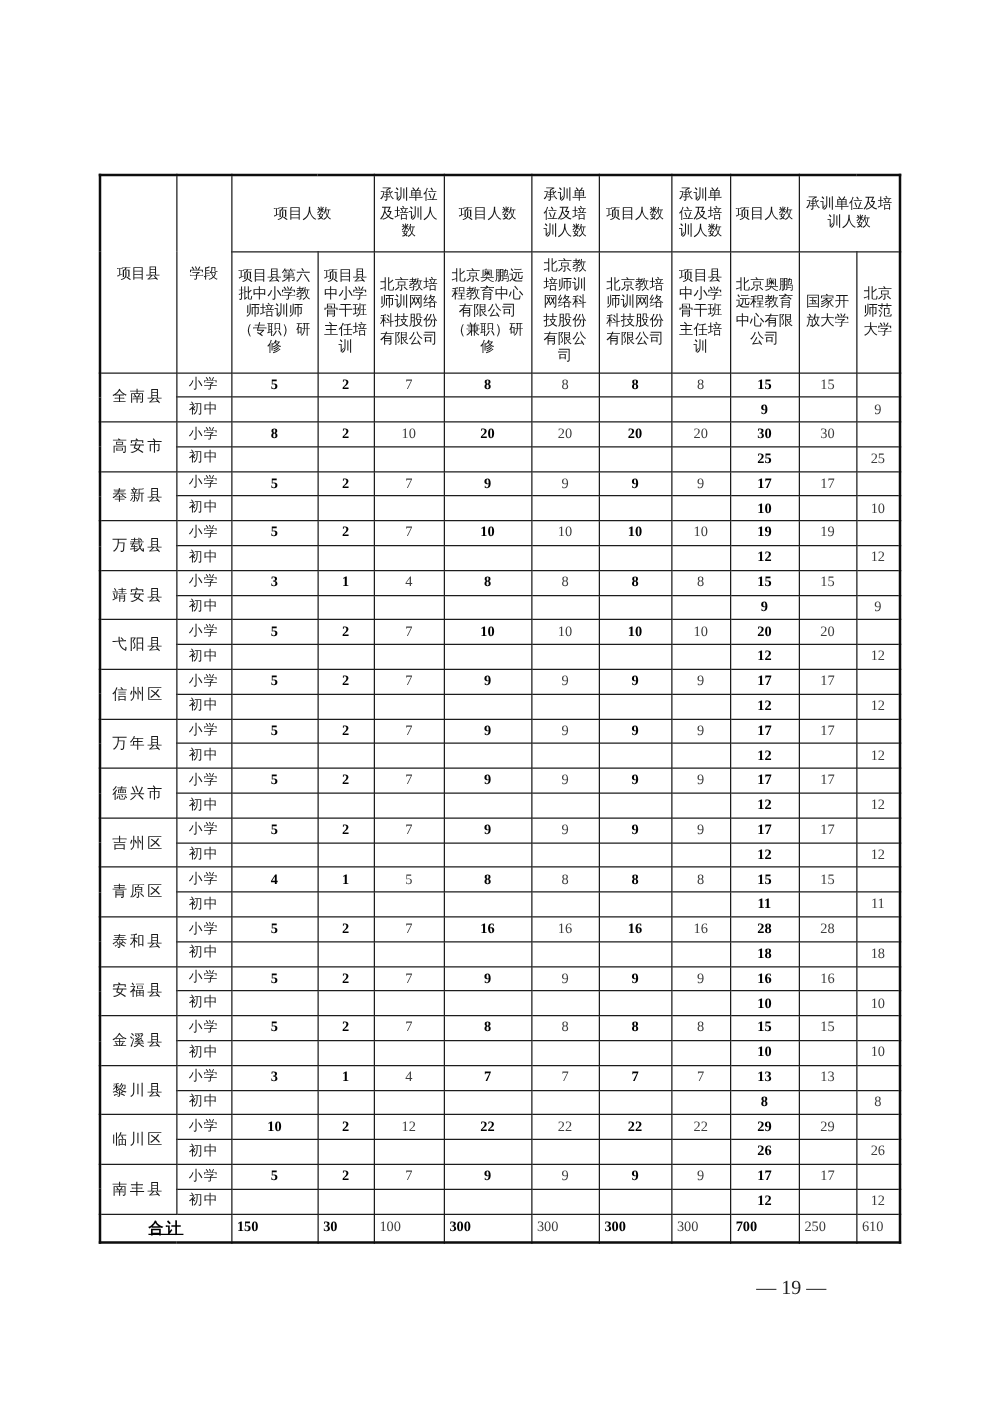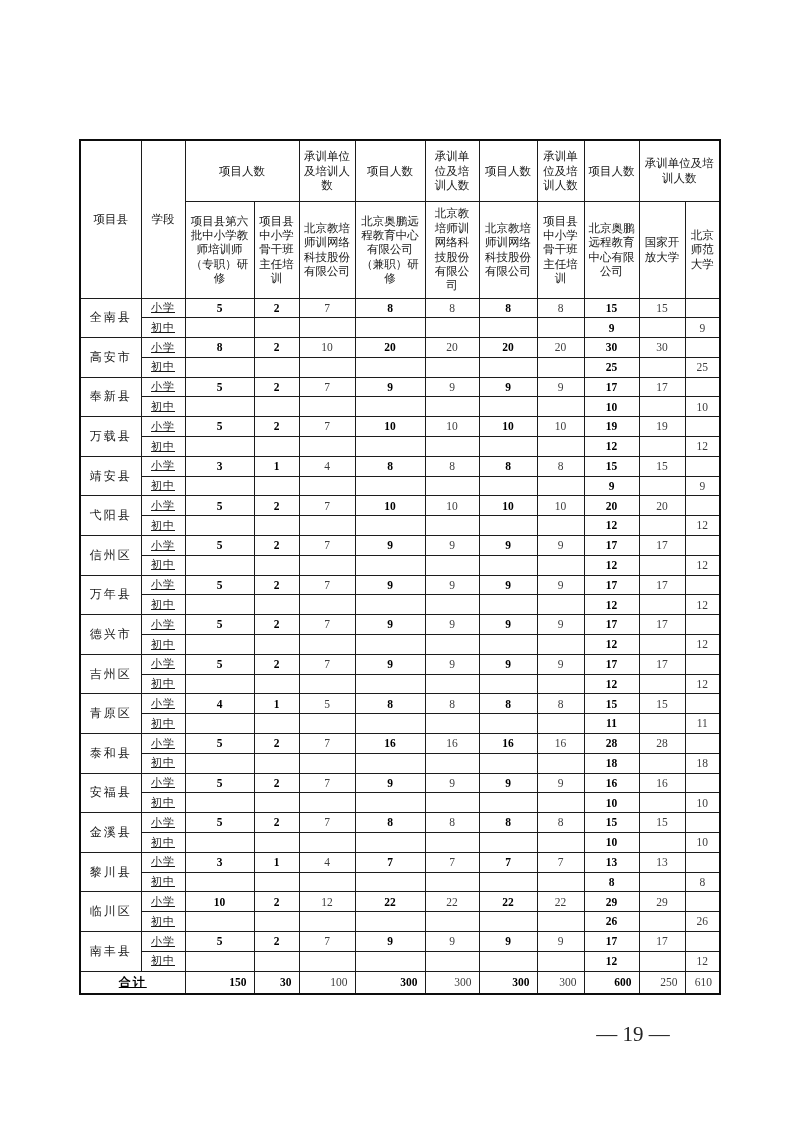--- a/index.html
+++ b/index.html
@@ -21,29 +21,29 @@
     font-size:11.5px; line-height:1.25;
     word-break:break-all;
   }
   tr.h1 { height:61px; }
   tr.h2 { height:97px; }
   tr.data-row { height:19.8px; }
   tr.total-row { height:23px; }
 
   .alloc th { color:#171717; }
   td.county { font-size:12px; letter-spacing:2px; padding:0 1px; }
-  td.stage  { font-size:11px; letter-spacing:1px; padding:0 1px;text-decoration:underline; }
+  td.stage  { font-size:11px; letter-spacing:1px; padding:0 1px; }
   td.num    { font-size:11.5px; color:#3d3d3d; }
   td.num.bold { font-weight:bold; color:#000; }
-  tr.total-row td.num { text-align:right; padding-right:7px; }
+  tr.total-row td.num { text-align:left; padding-right:7px; }
   td.total-label { font-weight:bold; font-size:12px; letter-spacing:2px; color:#000;text-decoration:underline; }
 
   .footer-pagenum {
     position:absolute; left:586px; top:1022px; width:94px;
-    text-align:center; font-size:21px; color:#222;
+    text-align:center; font-size:16px; color:#222;
     font-family:"Liberation Serif","DejaVu Serif",serif;
   }
 </style>
 </head>
 <body>
 
 <div class="page">
 
   <table class="alloc">
     <colgroup>
@@ -548,21 +548,21 @@
         </tr>
         <tr class="total-row">
           <td colspan="2" class="total-label">合计</td>
           <td class="num bold">150</td>
           <td class="num bold">30</td>
           <td class="num">100</td>
           <td class="num bold">300</td>
           <td class="num">300</td>
           <td class="num bold">300</td>
           <td class="num">300</td>
-          <td class="num bold">600</td>
+          <td class="num bold">700</td>
           <td class="num">250</td>
           <td class="num">610</td>
         </tr>
       </tbody>
   </table>
 
   <div class="footer-pagenum">— 19 —</div>
 
 </div>
 

